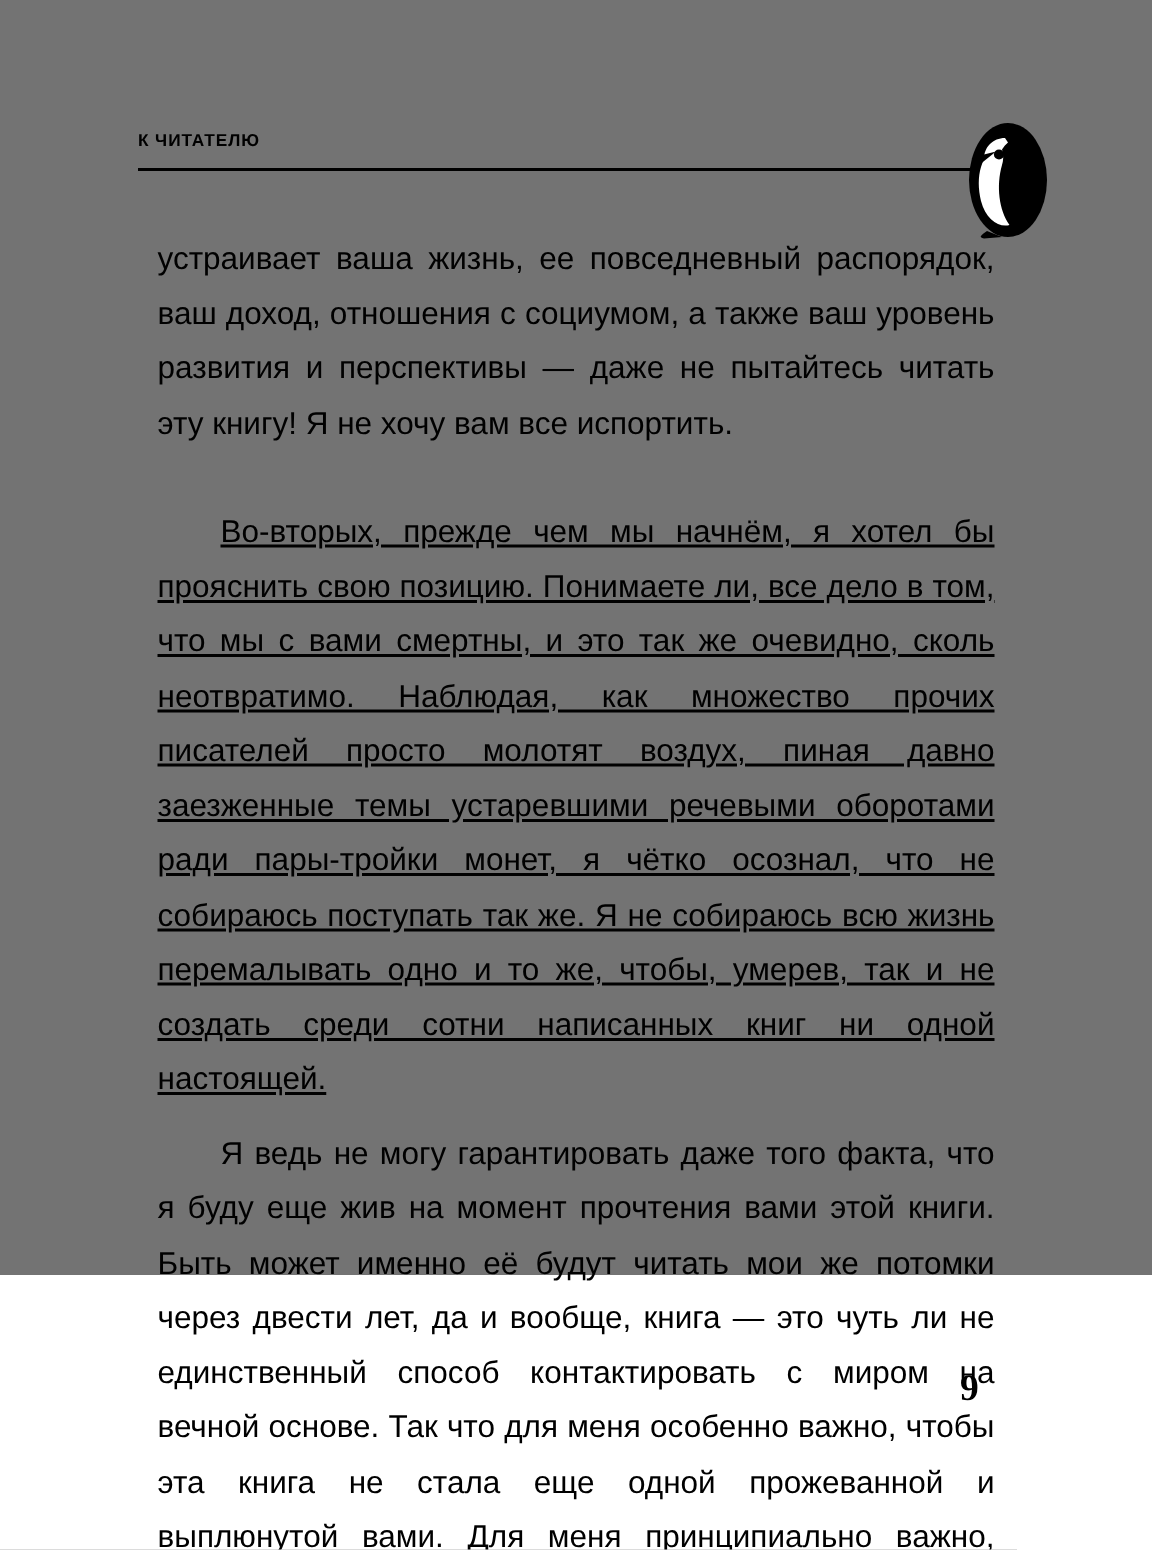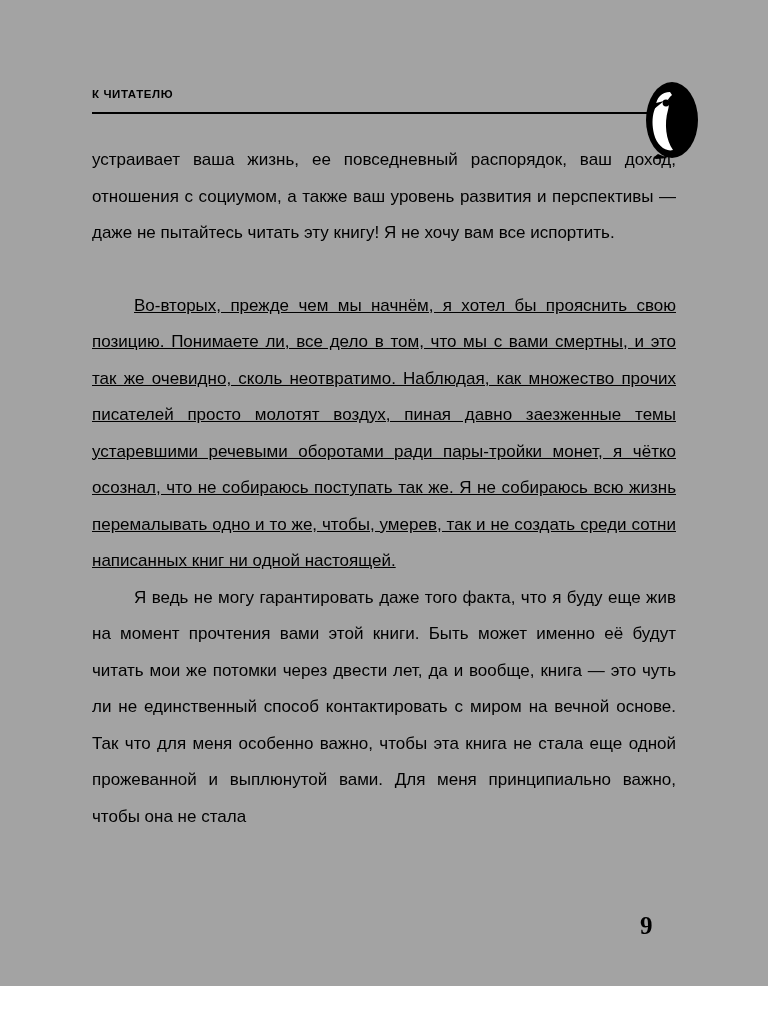--- a/index.html
+++ b/index.html
@@ -14,22 +14,22 @@
     color: #000000;
     position: relative;
     overflow: hidden;
   }
 
   .page {
     position: absolute;
     left: 0;
     top: 0;
     width: 768px;
-    height: 986px;
-    background: #a3a3a3;
+    height: 850px;
+    background: #737373;
   }
 
   
   .header-zone {
     position: absolute;
     left: 92px;
     top: 88px;
     width: 584px;
     height: 34px;
   }
@@ -68,25 +68,25 @@
 
   
   .content {
     position: absolute;
     left: 92px;
     top: 142px;
     width: 584px;
   }
   .para {
     font-family: "Liberation Sans", sans-serif;
-    font-size: 17px;
+    font-size: 21px;
     line-height: 36.5px;
     text-align: justify;
     text-justify: inter-word;
-    margin: 0;
+    margin: 13px;
     color: #000;
     hyphens: manual;
   }
   .para.first {
     text-indent: 0;
   }
   .para.indent {
     text-indent: 42px;
   }
   .gap-large {

